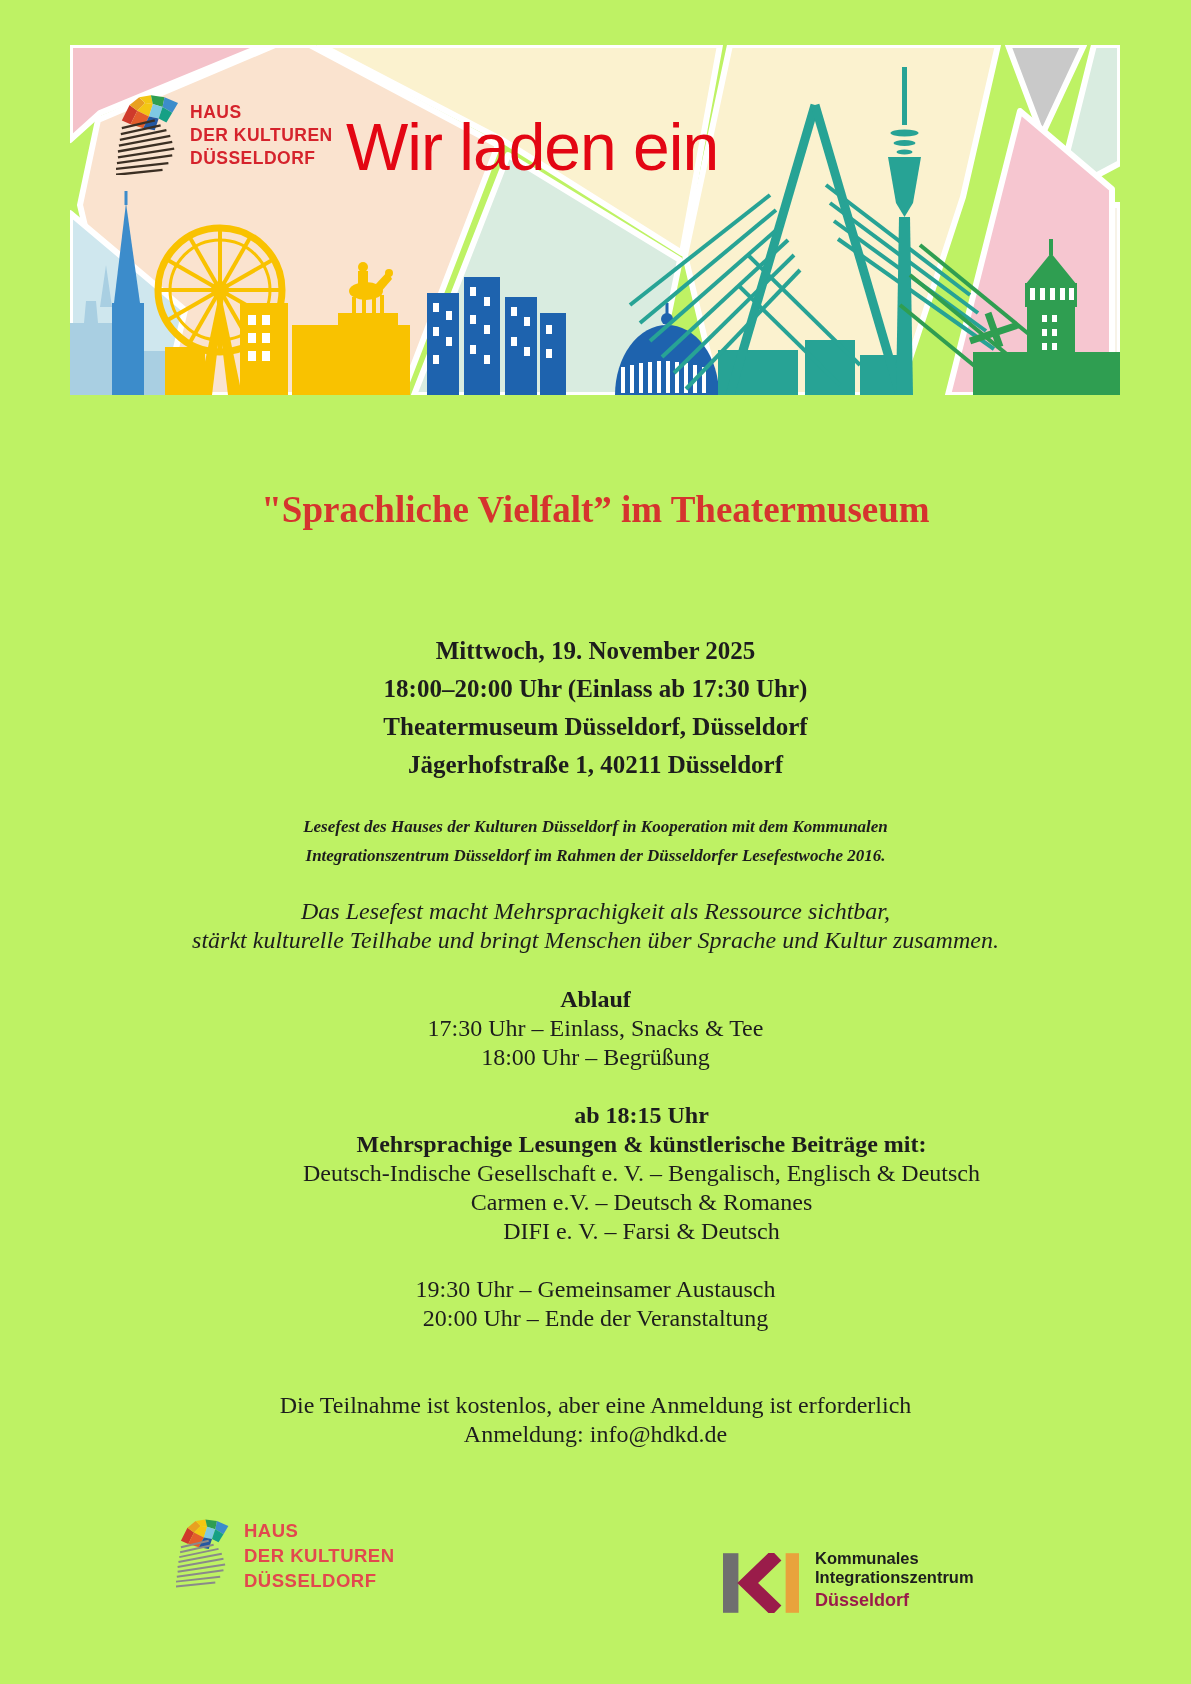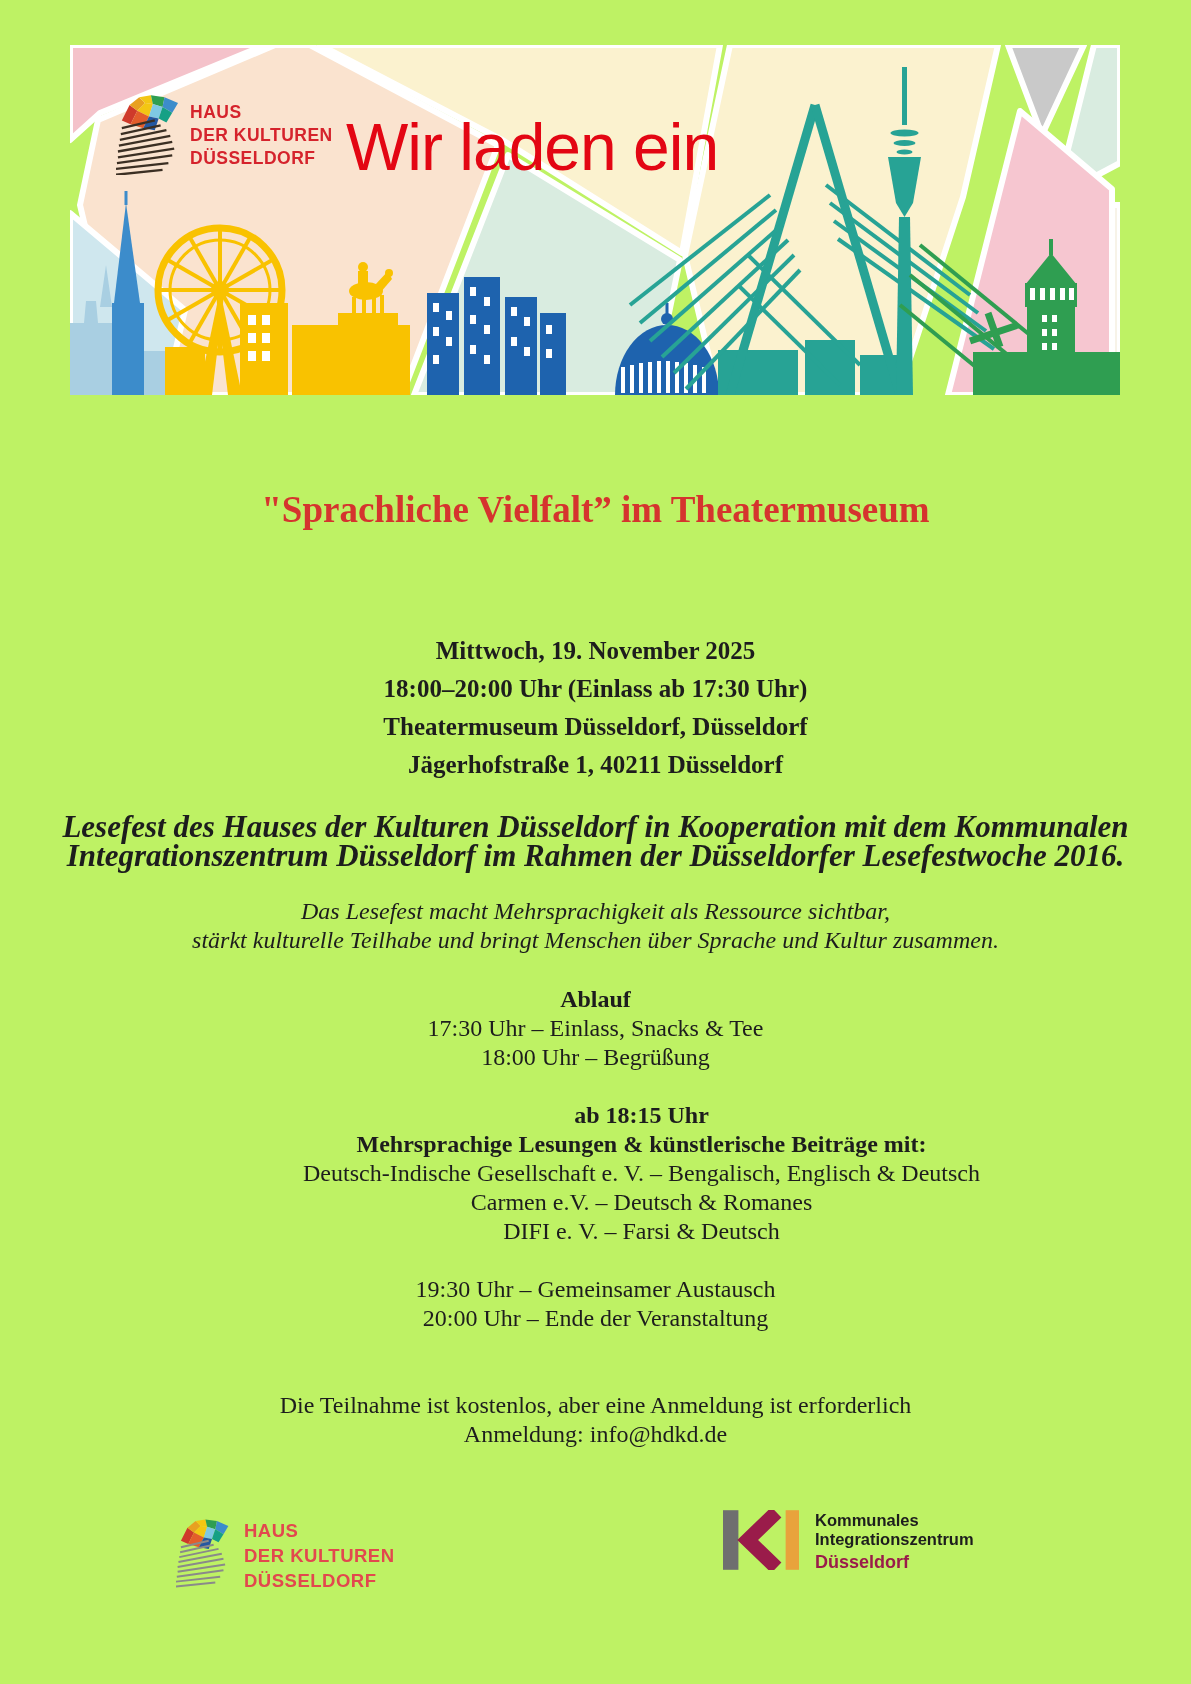--- a/index.html
+++ b/index.html
@@ -15,33 +15,33 @@
             letter-spacing:.5px;line-height:23px;font-size:17.5px;}
   .hdk-text-header{color:#d5232c;padding-top:6px;}
   .banner-headline{position:absolute;left:276px;top:64px;width:560px;
             font-family:"Liberation Sans","DejaVu Sans",sans-serif;
             font-weight:400;font-size:66px;letter-spacing:-1px;color:#e30613;white-space:nowrap;}
 
   
   .cblock{position:absolute;left:0;width:100%;text-align:center;}
   .title{top:488px;font-size:37px;font-weight:700;color:#d5342e;margin:0;}
   .event{top:632px;font-size:25px;font-weight:700;line-height:38px;}
-  .intro{top:812px;font-size:31px;font-weight:700;font-style:italic;line-height:29px;}
+  .intro{top:812px;font-size:17px;font-weight:700;font-style:italic;line-height:29px;}
   .desc{top:897px;font-size:24px;font-style:italic;line-height:29px;}
   .ablauf{top:985px;font-size:24px;line-height:29px;}
   .readings{top:1101px;font-size:24px;line-height:29px;margin-left:46px;}
   .closing{top:1275px;font-size:24px;line-height:29px;}
   .registration{top:1391px;font-size:24px;line-height:29px;}
   .bold{font-weight:700;}
 
   
   .footer-hdk{position:absolute;left:176px;top:1516px;display:flex;align-items:flex-start;}
   .footer-hdk .hdk-icon{width:54px;height:74px;margin-right:14px;}
   .hdk-text-footer{color:#e2484e;font-size:18.5px;line-height:25px;padding-top:2px;}
-  .footer-ki{position:absolute;left:723px;top:1510px;display:flex;align-items:flex-start;
+  .footer-ki{position:absolute;left:723px;top:1548px;display:flex;align-items:flex-end;
              font-family:"Liberation Sans","DejaVu Sans",sans-serif;}
   .ki-icon{width:76px;height:60px;margin-right:16px;}
   .ki-text{padding-top:1px;}
   .ki-line{font-weight:700;font-size:16.5px;line-height:19px;color:#1d1d1d;}
   .ki-city{font-weight:700;font-size:18px;line-height:26px;color:#9a1c4a;}
 </style>
 </head>
 <body>
 
 <div class="page">

